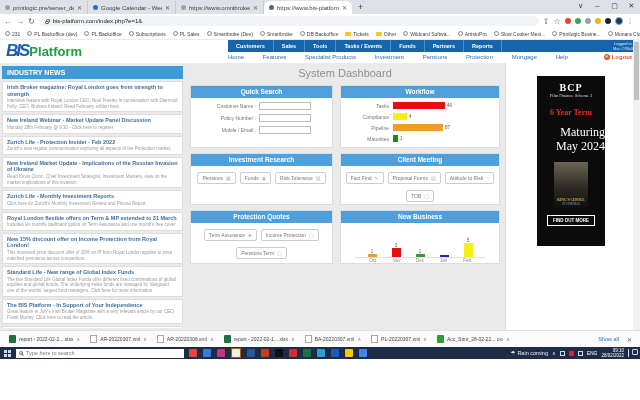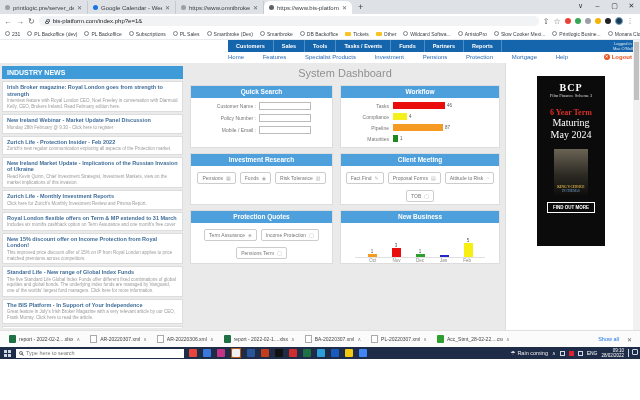--- a/index.html
+++ b/index.html
@@ -97,21 +97,21 @@
   .nb-bar { width:9px; }
   .nb-cats { display:flex; justify-content:center; gap:8px; padding:0 10px; border-top:1px solid #e0e0e0; margin:0 14px; }
   .nb-cat { width:16px; text-align:center; font-size:4.5px; color:#888; }
 
   
   #ad { position:absolute; left:31px; top:13px; width:68px; height:170px; background:#0b0b0b; color:#fff;
     text-align:center; font-family:"Liberation Serif", serif; }
   #ad .brand { font-size:10px; font-weight:bold; letter-spacing:1px; margin-top:6px; }
   #ad .scheme { font-size:4.5px; color:#ddd; }
   #ad .term { font-size:8px; font-weight:bold; color:#d93025; margin-top:10px; }
-  #ad .mat { font-size:10px; line-height:1.2; }
+  #ad .mat { font-size:12px; margin-top:8px; line-height:1.2;text-align:right; }
   #poster { width:34px; height:46px; margin:8px auto 0;
     background:linear-gradient(#6a6455 0%, #2e2b24 55%, #0f0e0c 100%); position:relative; }
   #poster .cap { position:absolute; bottom:6px; left:0; right:0; font-size:3.5px; color:#d8b44a; font-weight:bold; }
   #poster .sub { position:absolute; bottom:2px; left:0; right:0; font-size:3px; color:#7aa8d8; }
   #ad .cta { display:inline-block; border:1px solid #fff; padding:2px 5px; font-size:4.5px; font-weight:bold;
     margin-top:7px; font-family:"Liberation Sans", sans-serif; }
 
   
   #scrollbar { left:633px; top:40px; width:7px; height:307px; background:#f1f1f1; }
   #scrollthumb { position:absolute; left:1px; top:2px; width:5px; height:58px; background:#c1c1c1; }
@@ -262,20 +262,23 @@
         <span class="globe"></span>
         <span>Printlogic Busine...</span>
       </div>
       <div class="bm">
         <span class="globe"></span>
         <span>Monara Cloud IDE</span>
       </div>
     </div>
 
   <div id="appheader" class="abs">
+    <div id="logo">
+      <span class="bis">BIS</span><span class="plat">Platform</span>
+    </div>
     <div id="mainnav">
         <div class="navbtn">Customers</div>
         <div class="navbtn">Sales</div>
         <div class="navbtn">Tools</div>
         <div class="navbtn">Tasks / Events</div>
         <div class="navbtn">Funds</div>
         <div class="navbtn">Partners</div>
         <div class="navbtn">Reports</div>
       </div>
     <div id="login">

